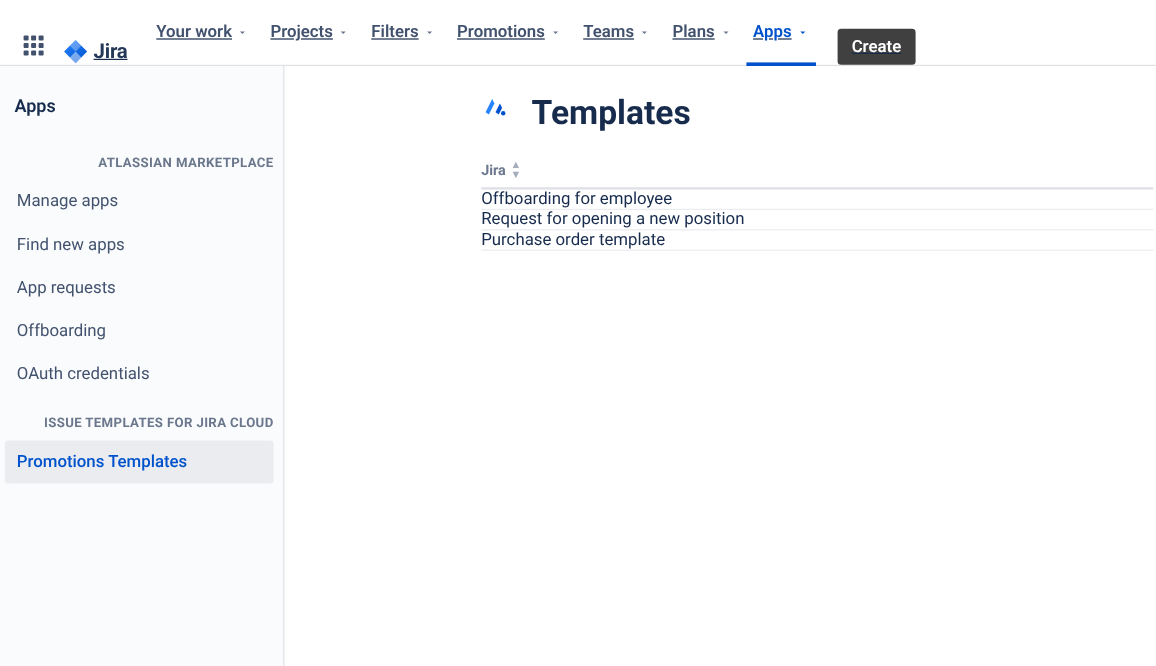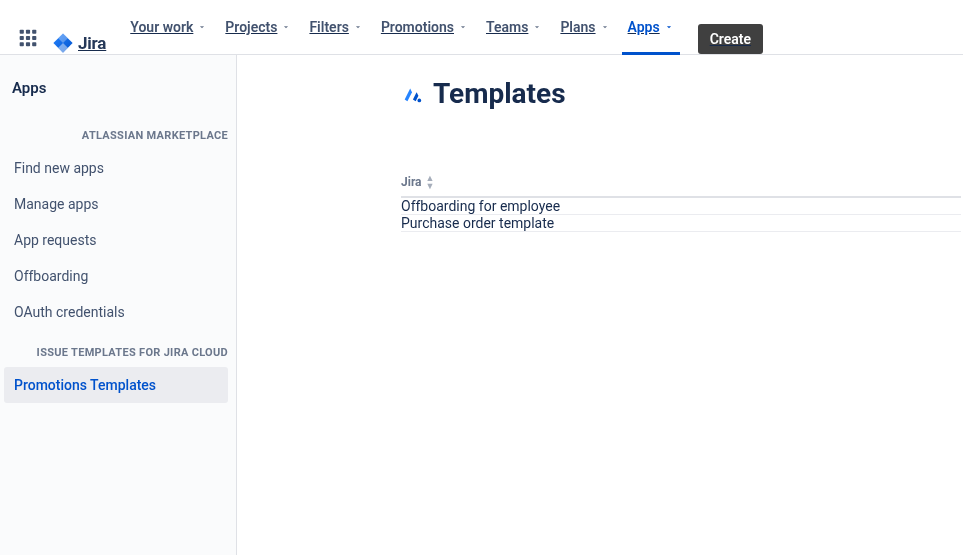--- a/index.html
+++ b/index.html
@@ -100,22 +100,22 @@
     margin-left: -8px;
   }
   .sidebar-item.selected {
     background: #ebecf0;
     color: #0052CC;
     font-weight: 500;
   }
 
   
   .page-heading {
-    display: flex; align-items: center; gap: 10px;
-    margin-bottom: 64px;
+    display: flex; align-items: flex-start; gap: 20px;
+    margin-bottom: 24px;
   }
   .page-heading h1 {
     font-size: 28px;
     font-weight: 700;
     color: #172B4D;
   }
   .heading-icon svg { display: block; }
 
   .table {
     width: 560px;
@@ -219,22 +219,22 @@
     <span>Create</span>
   </div>
 </div>
 
 <div class="layout">
 
   <div class="sidebar">
     <div class="sidebar-title">Apps</div>
 
     <div class="sidebar-section-header">ATLASSIAN MARKETPLACE</div>
+    <div class="sidebar-item"><span>Manage apps</span></div>
     <div class="sidebar-item"><span>Find new apps</span></div>
-    <div class="sidebar-item"><span>Manage apps</span></div>
     <div class="sidebar-item"><span>App requests</span></div>
     <div class="sidebar-item"><span>Offboarding</span></div>
     <div class="sidebar-item"><span>OAuth credentials</span></div>
 
     <div class="sidebar-section-header">ISSUE TEMPLATES FOR JIRA CLOUD</div>
     <div class="sidebar-item selected"><span>Promotions Templates</span></div>
   </div>
 
   <div class="content">
     <div class="page-heading">
@@ -250,16 +250,17 @@
 
     <div class="table">
       <div class="table-header">
         <span>Jira</span>
         <span class="sort-icon">
           <span>▲</span>
             <span>▼</span>
         </span>
       </div>
       <div class="table-row"><span>Offboarding for employee</span></div>
+      <div class="table-row"><span>Request for opening a new position</span></div>
       <div class="table-row"><span>Purchase order template</span></div>
     </div>
   </div>
 </div>
 
 </body></html>

